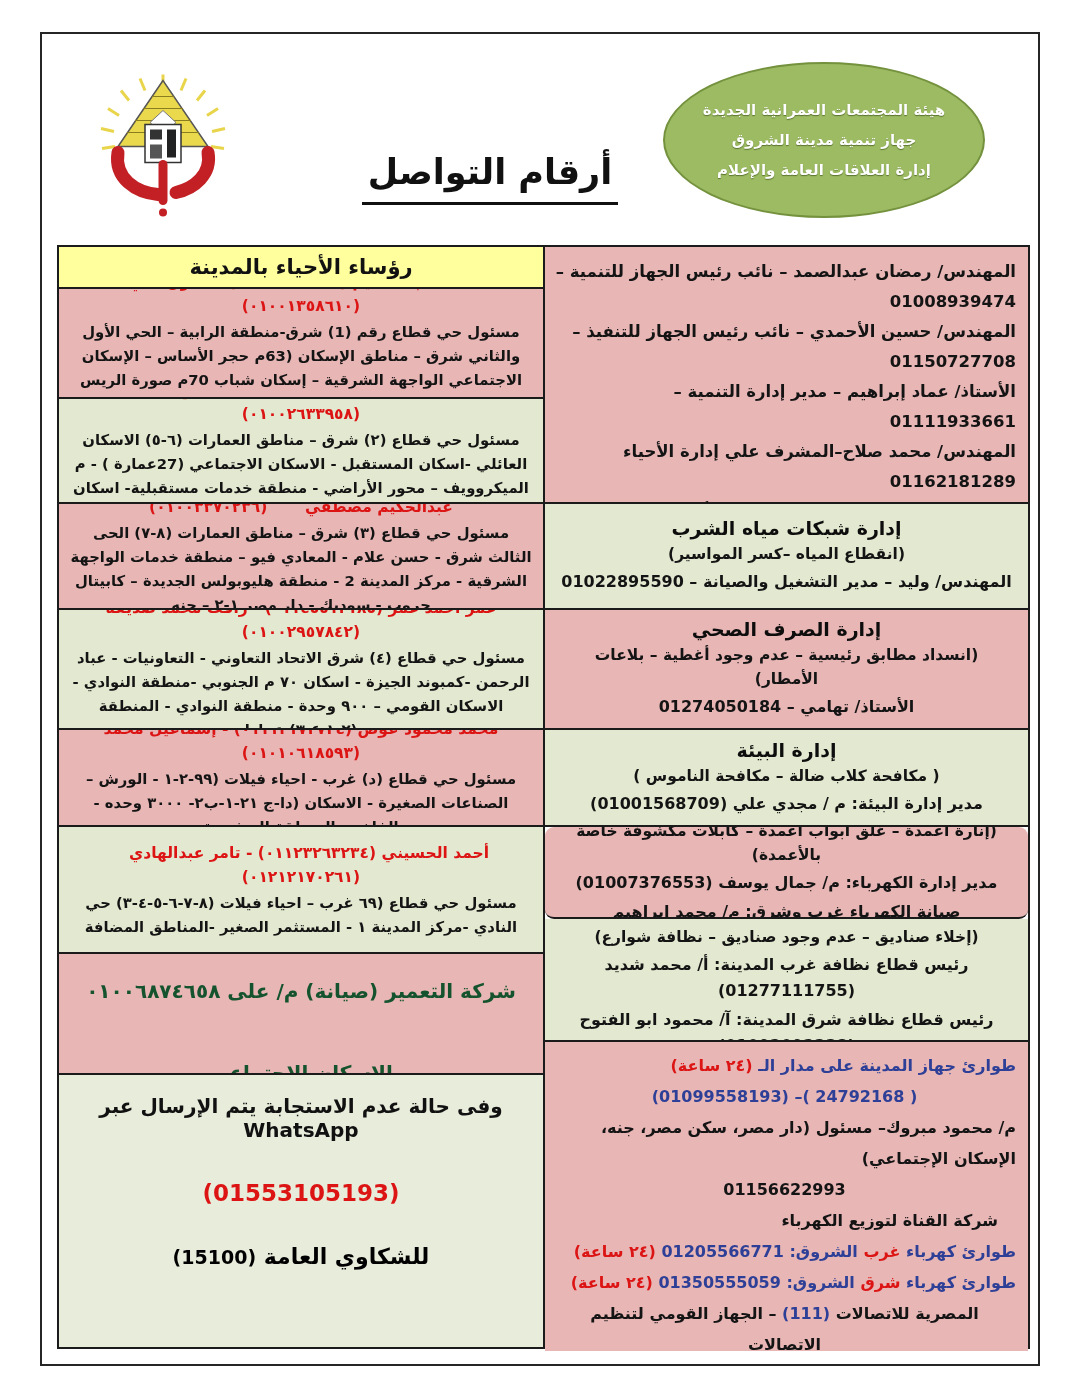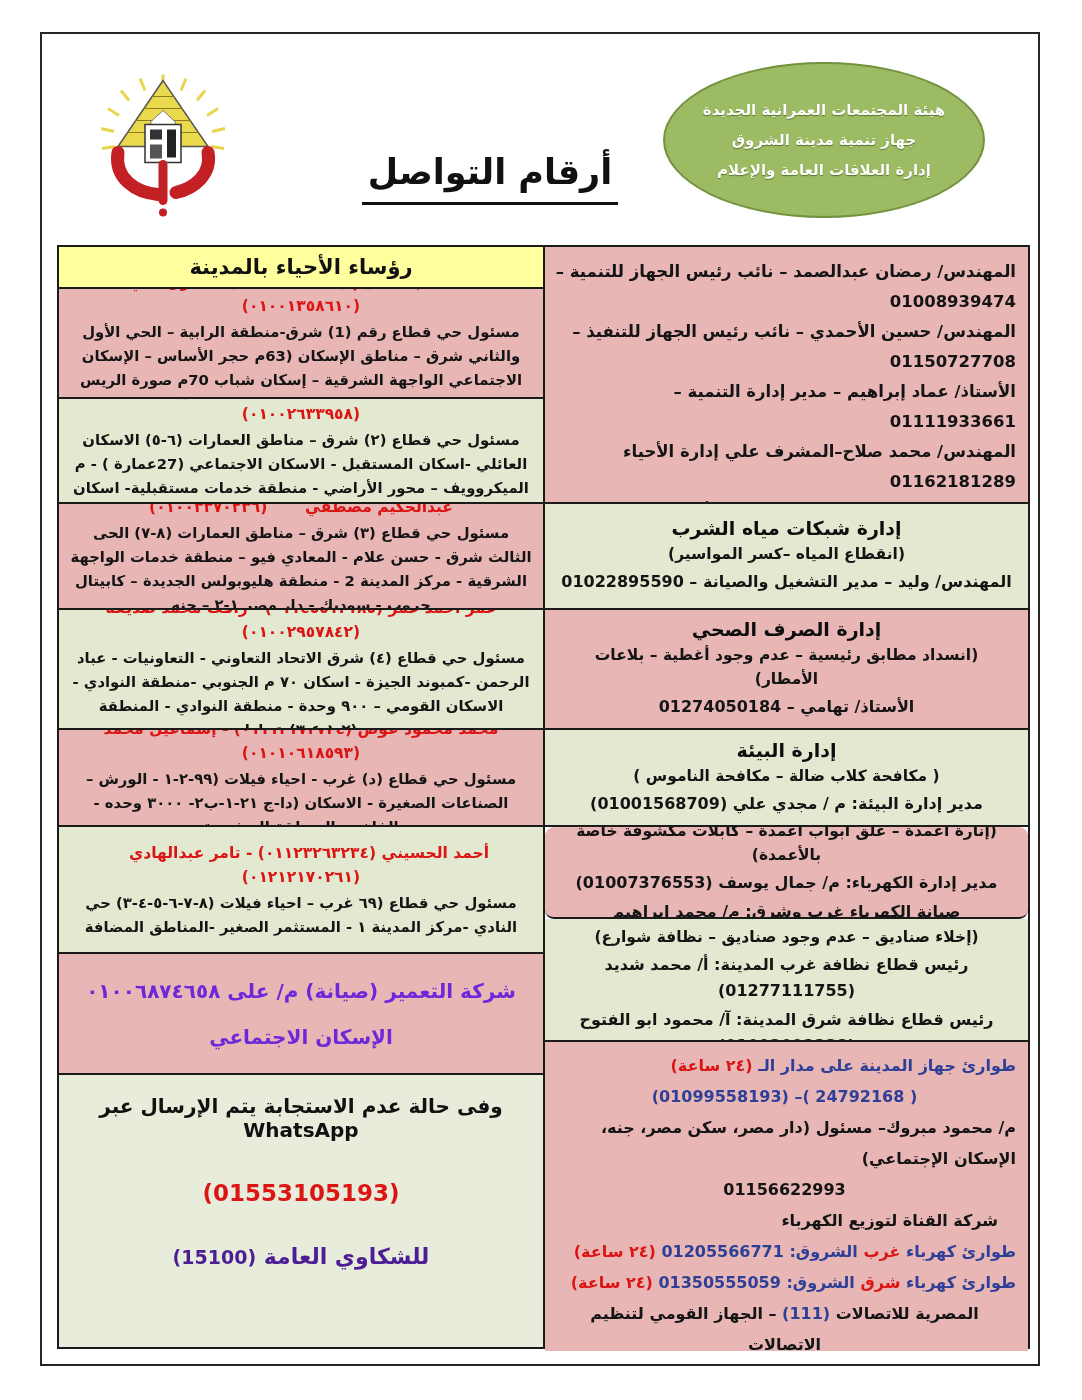--- a/index.html
+++ b/index.html
@@ -30,26 +30,26 @@
   .yellow{background:#ffff9e;}
 
   
   .dist-header{height:42px;display:flex;align-items:center;justify-content:center;
     font-weight:bold;font-size:21px;color:#111;}
   .dist-cell{display:flex;flex-direction:column;justify-content:center;align-items:center;
     text-align:center;padding:2px 10px;gap:2px;}
   .dist-names{color:#dc1414;font-weight:bold;font-size:15.5px;line-height:24px;}
   .dist-details{color:#141414;font-weight:bold;font-size:14.8px;line-height:24px;}
   .maint-cell{display:flex;flex-direction:column;justify-content:center;align-items:center;gap:22px;}
-  .maint-line{color:#6d28d9;font-weight:bold;font-size:20px;text-align:left;}
+  .maint-line{color:#14532d;font-weight:bold;font-size:20px;text-align:left;margin-top:36px;}
   .wa-cell{display:flex;flex-direction:column;justify-content:center;align-items:center;gap:38px;
     text-align:center;padding-bottom:60px;}
   .wa-line{color:#111;font-weight:bold;font-size:20px;}
   .wa-number{color:#dc1414;font-weight:bold;font-size:23px;}
-  .wa-complaints{color:#4c1d95;font-weight:bold;font-size:22px;}
+  .wa-complaints{color:#000000;font-weight:bold;font-size:22px;}
   .wa-complaints .num{font-size:19px;}
 
   
   .officials-cell{padding:10px 12px 0 6px;}
   .official-line{font-weight:bold;font-size:16.5px;color:#141414;line-height:30px;text-align:start;}
   .section-cell{display:flex;flex-direction:column;justify-content:center;align-items:center;
     text-align:center;gap:3px;padding:2px 16px;}
   .section-title{font-weight:bold;font-size:19px;color:#0d0d0d;}
   .section-sub{font-weight:bold;font-size:15.5px;color:#141414;line-height:24px;}
   .section-line{font-weight:bold;font-size:16px;color:#141414;line-height:26px;}

